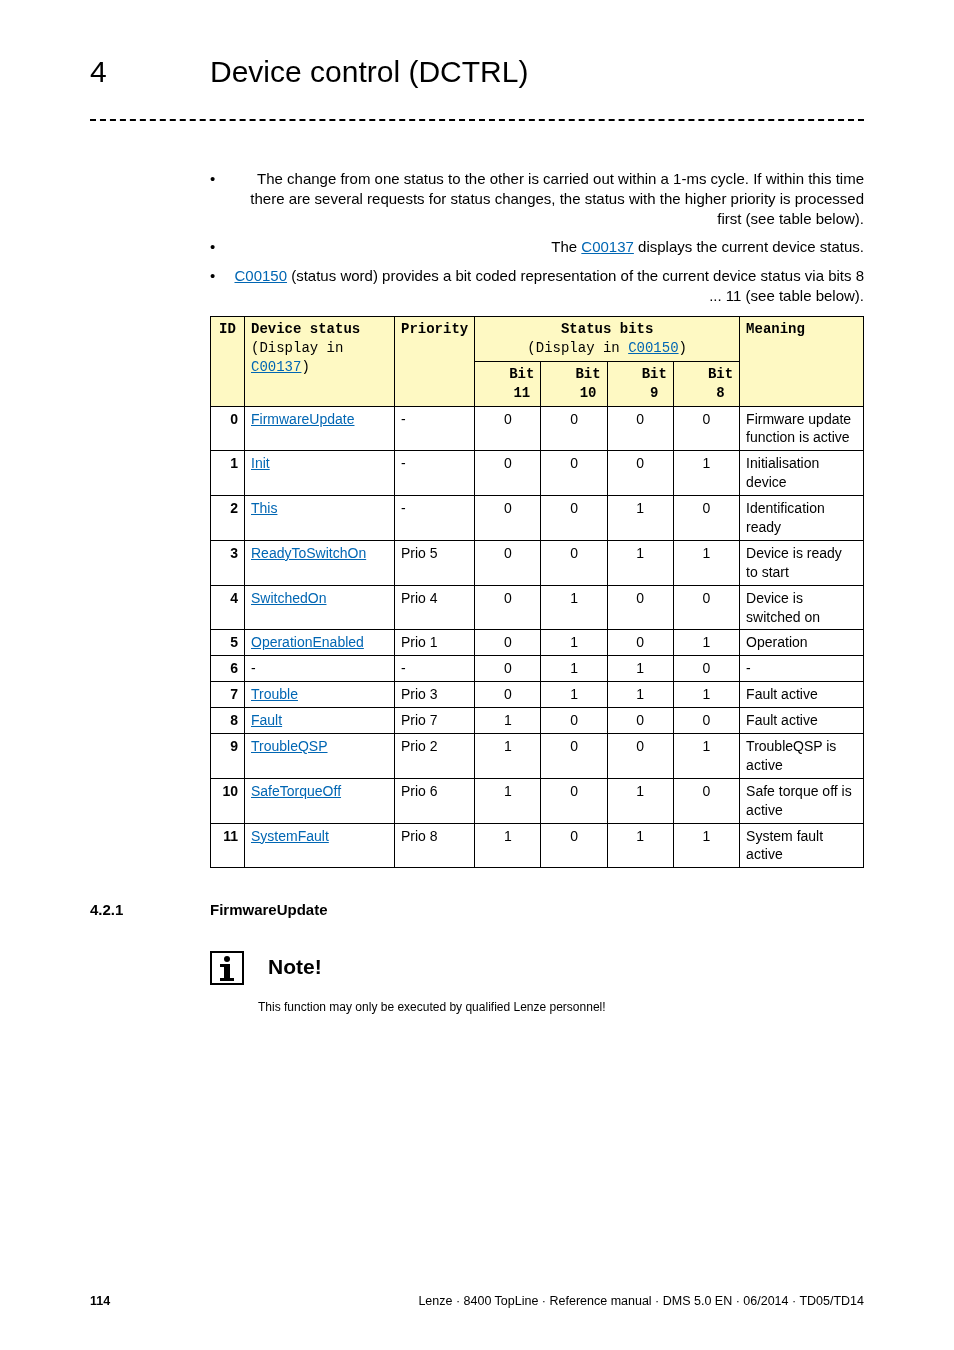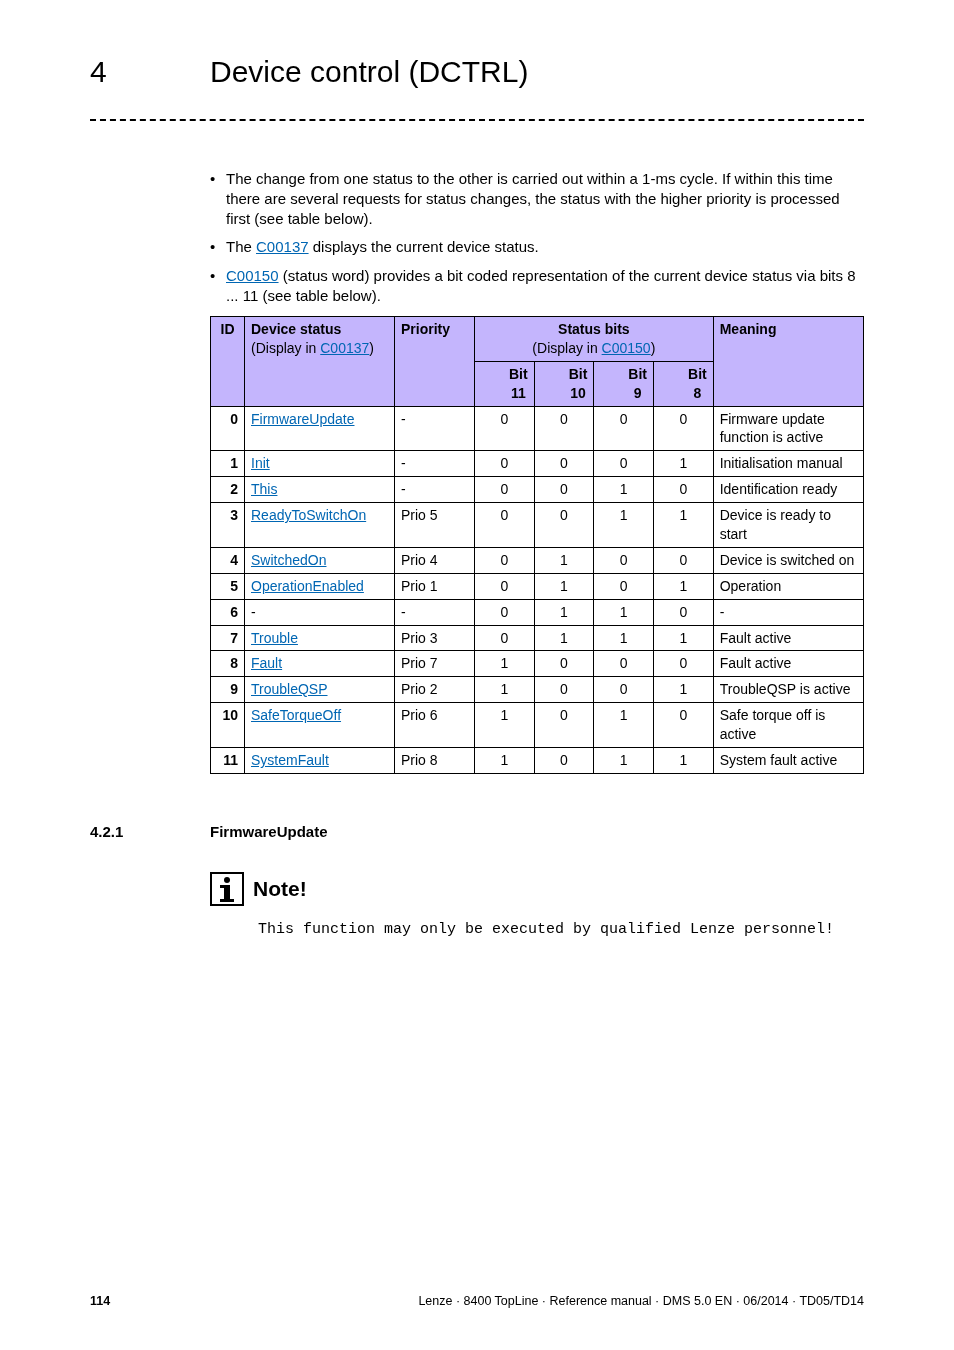--- a/index.html
+++ b/index.html
@@ -55,80 +55,82 @@
   }
   ul.bullets {
     list-style: none;
     padding: 0;
     margin: 0 0 10px 0;
   }
   ul.bullets > li {
     position: relative;
     padding-left: 16px;
     margin-bottom: 8px;
+    text-align: right;
   }
   ul.bullets > li::before {
     content: "•";
     position: absolute;
     left: 0;
     top: 0;
   }
   .codelink { color: #0066b3; text-decoration: underline; }
   table.status {
     border-collapse: collapse;
     width: 100%;
     margin-top: 8px;
     font-size: 14px;
   }
   table.status th, table.status td {
     border: 1px solid #000;
     padding: 3px 6px;
     vertical-align: top;
   }
   table.status th {
-    background: #c4b5fd;
+    background: #fef9c3;
     font-weight: 700;
     text-align: left;
+    font-family: Liberation Mono, monospace;
   }
   table.status th.sub {
     font-weight: 700;
     padding-left: 34px;
   }
   table.status .center { text-align: center; }
   table.status td.id { text-align: right; font-weight: 700; }
   .caption {
     font-size: 12.5px;
     margin-top: 12px;
     display: flex;
     gap: 18px;
   }
   .caption .lbl { flex: 0 0 auto; }
   .sect-row {
     display: flex;
     align-items: center;
-    margin-top: 48px;
+    margin-top: 32px;
   }
   .sect-num {
     font-size: 15px;
     font-weight: 700;
     width: 120px;
     flex: 0 0 120px;
   }
   .sect-title {
     font-size: 15px;
     font-weight: 700;
   }
   .note-block {
     margin-left: 120px;
     margin-top: 30px;
   }
   .note-head {
     display: flex;
     align-items: center;
-    gap: 9px;
+    gap: 24px;
   }
   .note-icon {
     width: 34px;
     height: 34px;
     border: 2.5px solid #000;
     box-sizing: border-box;
     display: flex;
     align-items: center;
     justify-content: center;
     font-family: Georgia, "Times New Roman", serif;
@@ -156,22 +158,21 @@
   }
   .note-icon .serif-top { top: 11px; left: 8px; width:10px; }
   .note-icon .serif-bot { top: 25px; }
   .note-label {
     font-size: 21px;
     font-weight: 700;
   }
   .note-text {
     margin-top: 14px;
     margin-left: 48px;
-    font-size: 15px;
-    font-family: Liberation Mono, monospace;
+    font-size: 12px;
   }
   .footer {
     position: absolute;
     bottom: 40px;
     left: 90px;
     right: 90px;
     display: flex;
     justify-content: space-between;
     font-size: 12.5px;
   }
@@ -251,21 +252,21 @@
             <td>Firmware update function is active</td>
           </tr>
           <tr>
             <td class="id">1</td>
             <td><span class="codelink">Init</span></td>
             <td>-</td>
             <td class="center">0</td>
             <td class="center">0</td>
             <td class="center">0</td>
             <td class="center">1</td>
-            <td>Initialisation manual</td>
+            <td>Initialisation device</td>
           </tr>
           <tr>
             <td class="id">2</td>
             <td><span class="codelink">This</span></td>
             <td>-</td>
             <td class="center">0</td>
             <td class="center">0</td>
             <td class="center">1</td>
             <td class="center">0</td>
             <td>Identification ready</td>

